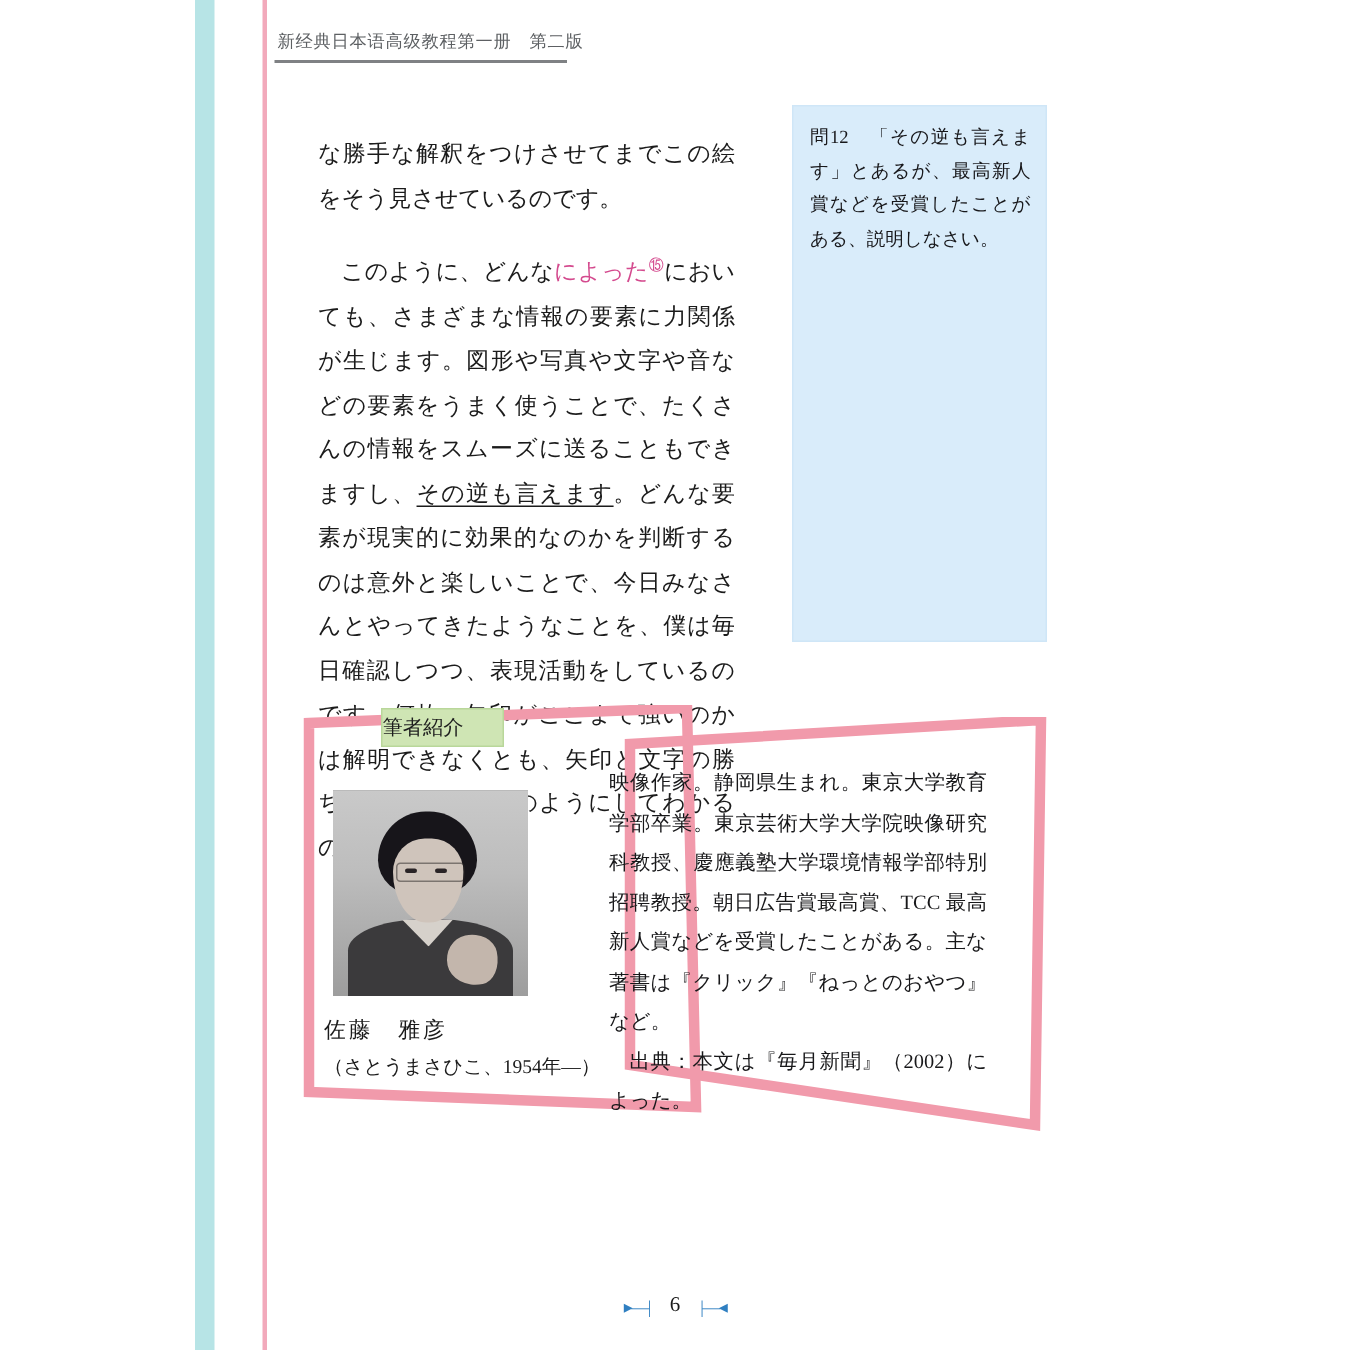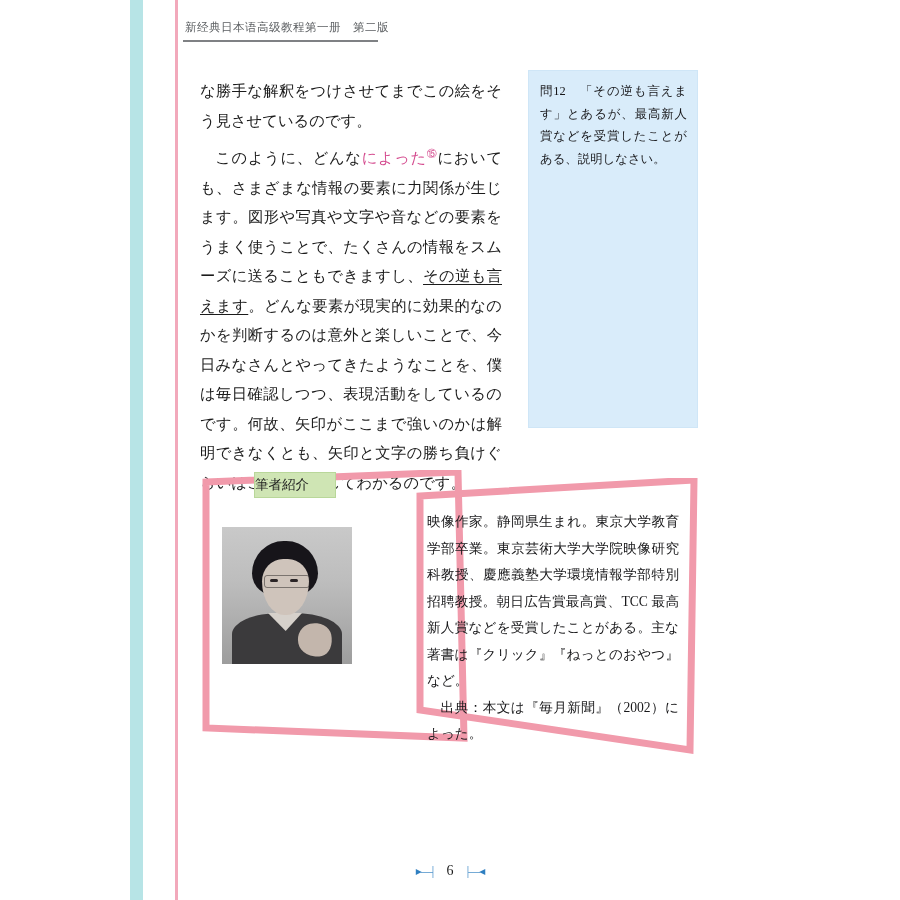--- a/index.html
+++ b/index.html
@@ -67,21 +67,21 @@
     position: absolute;
     left: 196px;
     top: 72px;
     width: 310px;
     font-size: 15.3px;
     line-height: 29.5px;
     color: #1b1b1b;
     text-align: justify;
   }
   .body-col p {
-    margin: 4px;
+    margin: 16px;
   }
   .indent { text-indent: 1em; }
   .kw-media {
     color: #d44a8e;
   }
   .sup-circ {
     color: #d44a8e;
     font-size: 10px;
     vertical-align: super;
   }
@@ -234,21 +234,21 @@
   }
   .author-name .nm {
     letter-spacing: 2px;
   }
   .author-name .sub {
     font-size: 13px;
   }
 
   .author-bio {
     position: absolute;
-    left: 427px;
+    left: 406px;
     top: 509px;
     width: 252px;
     font-size: 13.6px;
     line-height: 26.5px;
     color: #18181a;
     text-align: justify;
   }
   .author-bio p { margin: 0; }
   .src-line {
     margin-top: 10px;
@@ -318,20 +318,24 @@
     <div class="body"></div>
     <div class="collar"></div>
     <div class="hair"></div>
     <div class="face"></div>
     <div class="glasses"></div>
     <div class="eye-l"></div>
     <div class="eye-r"></div>
     <div class="hand"></div>
   </div>
 
+  <div class="author-name">
+    <div class="nm">佐藤　雅彦</div>
+    <div class="sub">（さとうまさひこ、1954年―）</div>
+  </div>
 
   <div class="author-bio">
     <p>映像作家。静岡県生まれ。東京大学教育学部卒業。東京芸術大学大学院映像研究科教授、慶應義塾大学環境情報学部特別招聘教授。朝日広告賞最高賞、TCC 最高新人賞などを受賞したことがある。主な著書は『クリック』『ねっとのおやつ』など。</p>
     <p class="src-line">出典：本文は『毎月新聞』（2002）によった。</p>
   </div>
 
   <div class="footer">
     <span class="orn">▸—|</span>
     <span class="pg">6</span>
     <span class="orn">|—◂</span>

